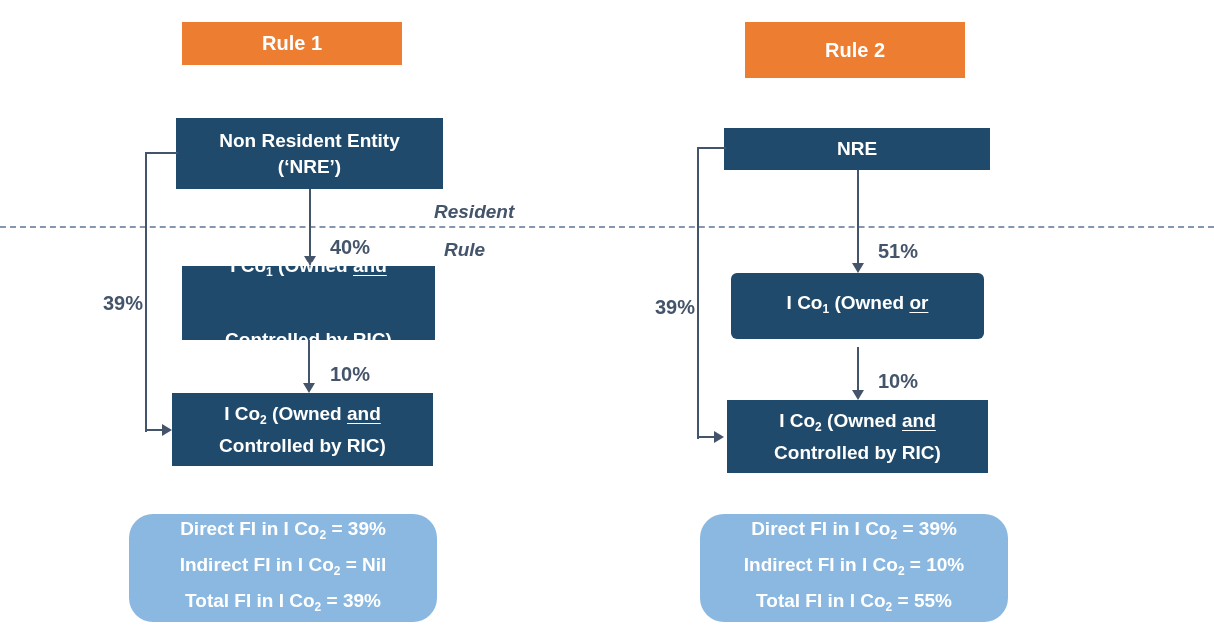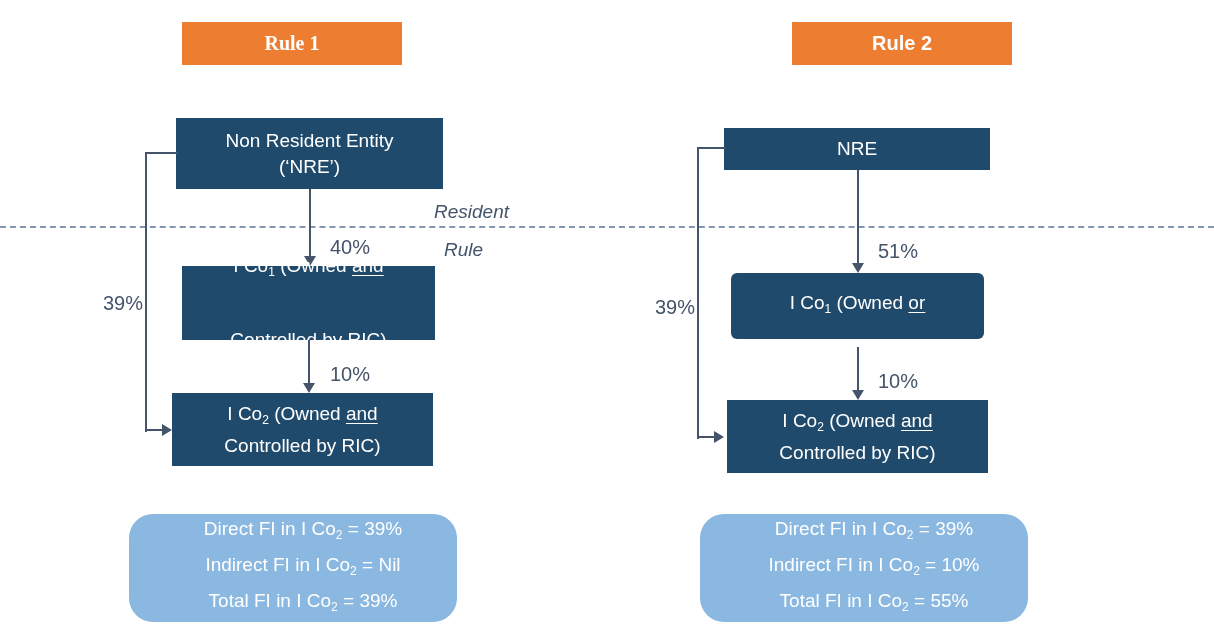--- a/index.html
+++ b/index.html
@@ -4,21 +4,21 @@
 <style>
   :root{
     --orange:#ED7D31; --navy:#204A6B; --lightblue:#8AB8E0;
     --line:#44546A; --dash:#8496B0; --label:#44546A;
   }
   html,body{margin:0;padding:0;background:#fff;}
   #canvas{
     position:relative;width:1214px;height:638px;background:#fff;
     font-family:"Liberation Sans",sans-serif;overflow:hidden;
   }
-  .abs{position:absolute;}
+  .abs{position:absolute;font-weight:bold;}
   .hdr{
     background:var(--orange);color:#fff;font-weight:700;font-size:20px;
     display:flex;align-items:center;justify-content:center;
   }
   .navybox{
     background:var(--navy);color:#fff;font-size:19px;line-height:26px;
     display:flex;flex-direction:column;align-items:center;justify-content:center;
     text-align:center;
   }
   .sub{font-size:12px;vertical-align:-4px;}
@@ -29,33 +29,33 @@
   .ahead-down{width:0;height:0;border-left:6px solid transparent;
     border-right:6px solid transparent;border-top:10px solid var(--line);}
   .ahead-right{width:0;height:0;border-top:6px solid transparent;
     border-bottom:6px solid transparent;border-left:10px solid var(--line);}
   .pct{font-size:20px;color:var(--label);white-space:nowrap;}
   .zone-label{font-size:19px;font-style:italic;color:var(--label);}
   .dashline{width:1214px;border-top:2px dashed var(--dash);}
   .summary{
     background:var(--lightblue);border-radius:24px;color:#fff;font-size:19px;
     line-height:29px;display:flex;flex-direction:column;align-items:center;
-    justify-content:center;text-align:center;padding-left:20px;
+    justify-content:center;text-align:center;
   }
 </style>
 </head>
 <body>
 
 <div id="canvas">
 
   <div class="abs dashline" style="left:0;top:226px;"></div>
   <div class="abs zone-label" style="left:434px;top:201px;">Resident</div>
   <div class="abs zone-label" style="left:444px;top:239px;">Rule</div>
 
-  <div class="abs hdr" style="left:182px;top:22px;width:220px;height:43px;font-family:Liberation Serif, serif;">
+  <div class="abs hdr" style="left:182px;top:22px;width:220px;height:43px;">
       <span>Rule 1</span>
     </div>
 
   <div class="abs navybox" style="left:176px;top:118px;width:267px;height:71px;">
     <div>Non Resident Entity</div>
     <div>(‘NRE’)</div>
   </div>
 
   <div class="abs vline" style="left:309px;top:189px;height:67px;"></div>
   <div class="abs ahead-down" style="left:304px;top:256px;"></div>
@@ -79,21 +79,21 @@
   <div class="abs hline" style="left:145px;top:429px;width:19px;"></div>
   <div class="abs ahead-right" style="left:162px;top:424px;"></div>
   <div class="abs pct" style="left:96px;top:292px;width:47px;text-align:right;">39%</div>
 
   <div class="abs summary" style="left:129px;top:514px;width:308px;height:108px;">
     <div><span>Direct FI in I Co</span><span class="sub">2</span><span> = 39%</span></div>
     <div><span>Indirect FI in I Co</span><span class="sub">2</span><span> = Nil</span></div>
     <div><span>Total FI in I Co</span><span class="sub">2</span><span> = 39%</span></div>
   </div>
 
-  <div class="abs hdr" style="left:745px;top:22px;width:220px;height:43px;margin-left:47px;">
+  <div class="abs hdr" style="left:745px;top:22px;width:220px;height:56px;">
       <span>Rule 2</span>
     </div>
 
   <div class="abs navybox" style="left:724px;top:128px;width:266px;height:42px;">
     <div>NRE</div>
   </div>
 
   <div class="abs vline" style="left:857px;top:170px;height:93px;"></div>
   <div class="abs ahead-down" style="left:852px;top:263px;"></div>
   <div class="abs pct" style="left:878px;top:240px;">51%</div>

